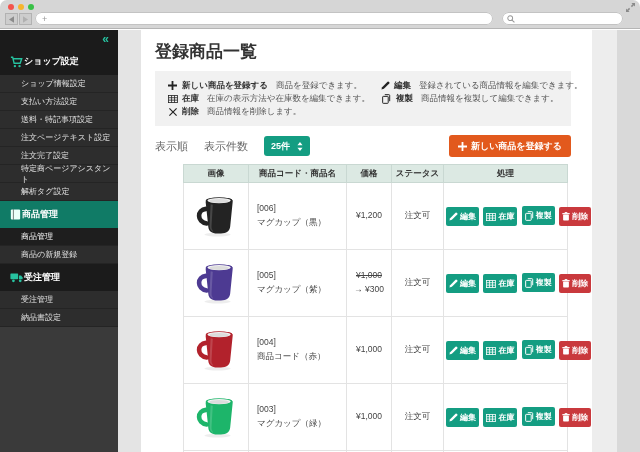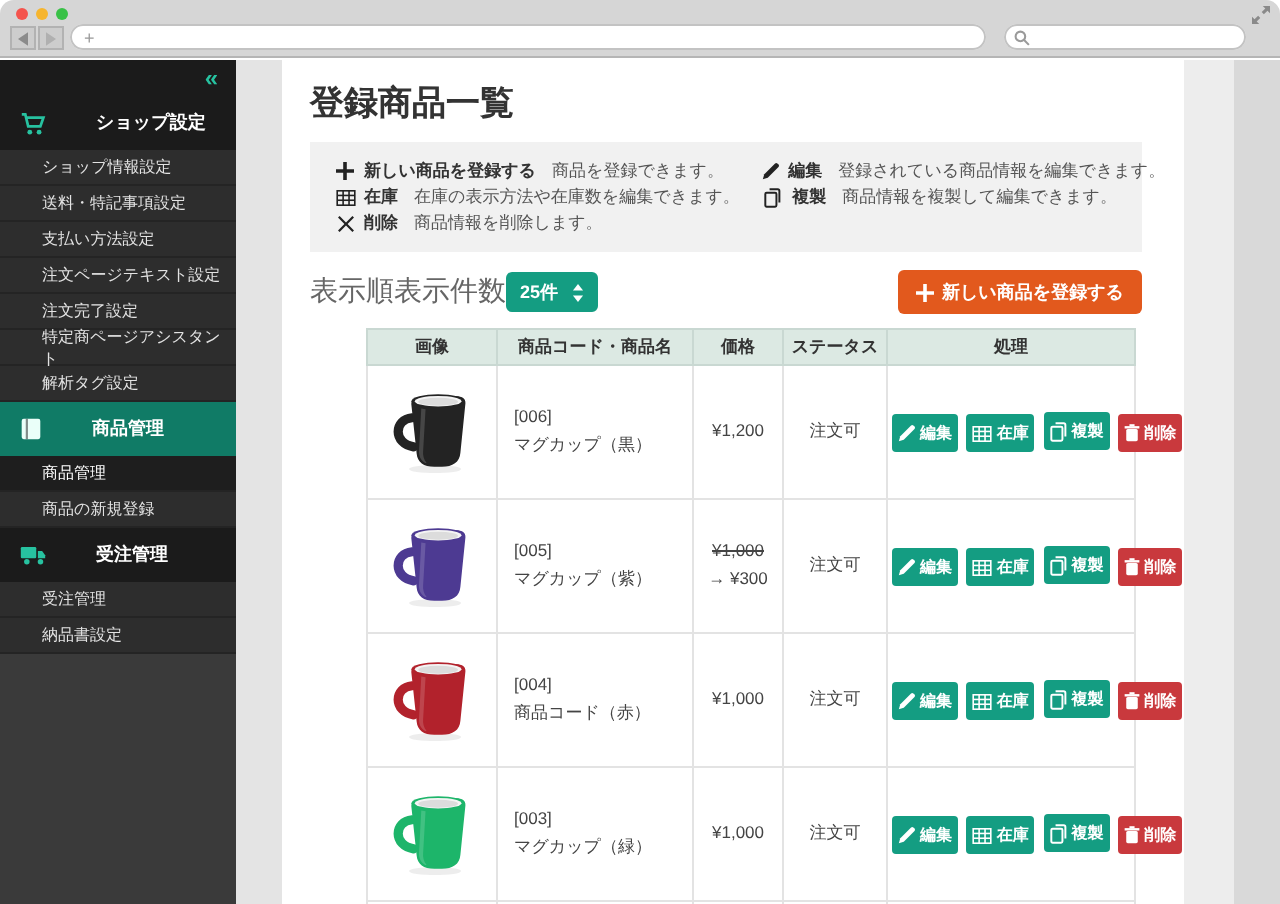--- a/index.html
+++ b/index.html
@@ -22,21 +22,21 @@
   .urlbar{position:absolute;left:35px;top:1px;width:458px;height:13px;background:#fff;border-radius:7px;
           box-shadow:inset 0 0 0 1px #c3c3c3;display:flex;align-items:center;padding-left:7px;
           font-size:9px;color:#999;}
   .searchbar{position:absolute;left:502px;top:1px;width:121px;height:13px;background:#fff;border-radius:7px;
           box-shadow:inset 0 0 0 1px #c3c3c3;display:flex;align-items:center;padding-left:5px;color:#9a9a9a;}
 
   
   .sidebar{position:absolute;left:0;top:30px;width:118px;height:422px;background:#3a3a3a;}
   .collapse-bar{height:18px;background:#1b1b1b;display:flex;justify-content:flex-end;align-items:center;
           padding-right:9px;color:var(--accent-teal);font-size:12px;font-weight:bold;line-height:1;cursor:pointer;}
-  .nav-header{height:27px;background:#1b1b1b;display:flex;align-items:center;gap:25px;padding-left:10px;
+  .nav-header{height:27px;background:#1b1b1b;display:flex;align-items:center;gap:1px;padding-left:10px;
           color:#fff;font-size:9px;font-weight:bold;cursor:pointer;font-family:Liberation Serif, serif;}
   .nav-header .i{color:var(--accent-teal);}
   .nav-header.active{background:var(--teal-dark);}
   .nav-header.active .i{color:#eafff9;}
   .nav-item{height:18px;background:#2d2d2d;border-bottom:1px solid #242424;display:flex;align-items:center;
           padding-left:21px;color:#e3e3e3;font-size:8px;cursor:pointer;}
   .nav-item.active{background:#1e1e1e;color:#fff;}
 
   
   .gutter-left{position:absolute;left:118px;top:30px;width:23px;height:422px;background:#e4e4e4;}
@@ -50,21 +50,21 @@
   .help-box{margin-top:8px;width:416px;background:#f1f1f1;padding:8px 0 8px 12px;display:flex;}
   .help-col{display:flex;flex-direction:column;}
   .help-col.left{width:53%;}
   .help-col.right{width:47%;}
   .help-item{display:flex;align-items:center;gap:4px;font-size:8.5px;height:13px;white-space:nowrap;}
   .help-item .i{color:#222;width:11px;}
   .help-label{font-weight:bold;color:#333;margin-right:4px;}
   .help-desc{color:#555;}
 
   .controls{margin-top:9px;display:flex;align-items:center;width:416px;}
-  .ctl-label{font-size:14px;color:#666;margin-right:0;}
+  .ctl-label{font-size:11px;color:#666;margin-right:16px;}
   .dropdown{background:var(--teal);color:#fff;font-size:9px;font-weight:bold;height:20px;
             padding:0 7px;border-radius:3px;display:flex;align-items:center;gap:7px;margin-right:10px;cursor:pointer;}
   .dropdown .i{color:#fff;}
   .add-btn{margin-left:auto;background:var(--orange);color:#fff;font-size:9px;font-weight:bold;height:22px;
             padding:0 9px;border-radius:3px;border:none;display:flex;align-items:center;gap:4px;cursor:pointer;
             font-family:inherit;}
   .add-btn .i{color:#fff;}
 
   table{border-collapse:collapse;table-layout:fixed;margin:7px 0 0 28px;width:384px;}
   th{background:var(--table-header-bg);border:1px solid #c9d8d2;font-size:8.5px;color:#333;
@@ -146,25 +146,25 @@
               </svg>
             </span>
       <span class="nav-label">ショップ設定</span>
     </div>
     <div class="nav-items">
   <div class="nav-item">
     <span class="nav-item-label">ショップ情報設定</span>
   </div>
 
   <div class="nav-item">
+    <span class="nav-item-label">支払い方法設定</span>
+  </div>
+
+  <div class="nav-item">
     <span class="nav-item-label">送料・特記事項設定</span>
-  </div>
-
-  <div class="nav-item">
-    <span class="nav-item-label">支払い方法設定</span>
   </div>
 
   <div class="nav-item">
     <span class="nav-item-label">注文ページテキスト設定</span>
   </div>
 
   <div class="nav-item">
     <span class="nav-item-label">注文完了設定</span>
   </div>
 

